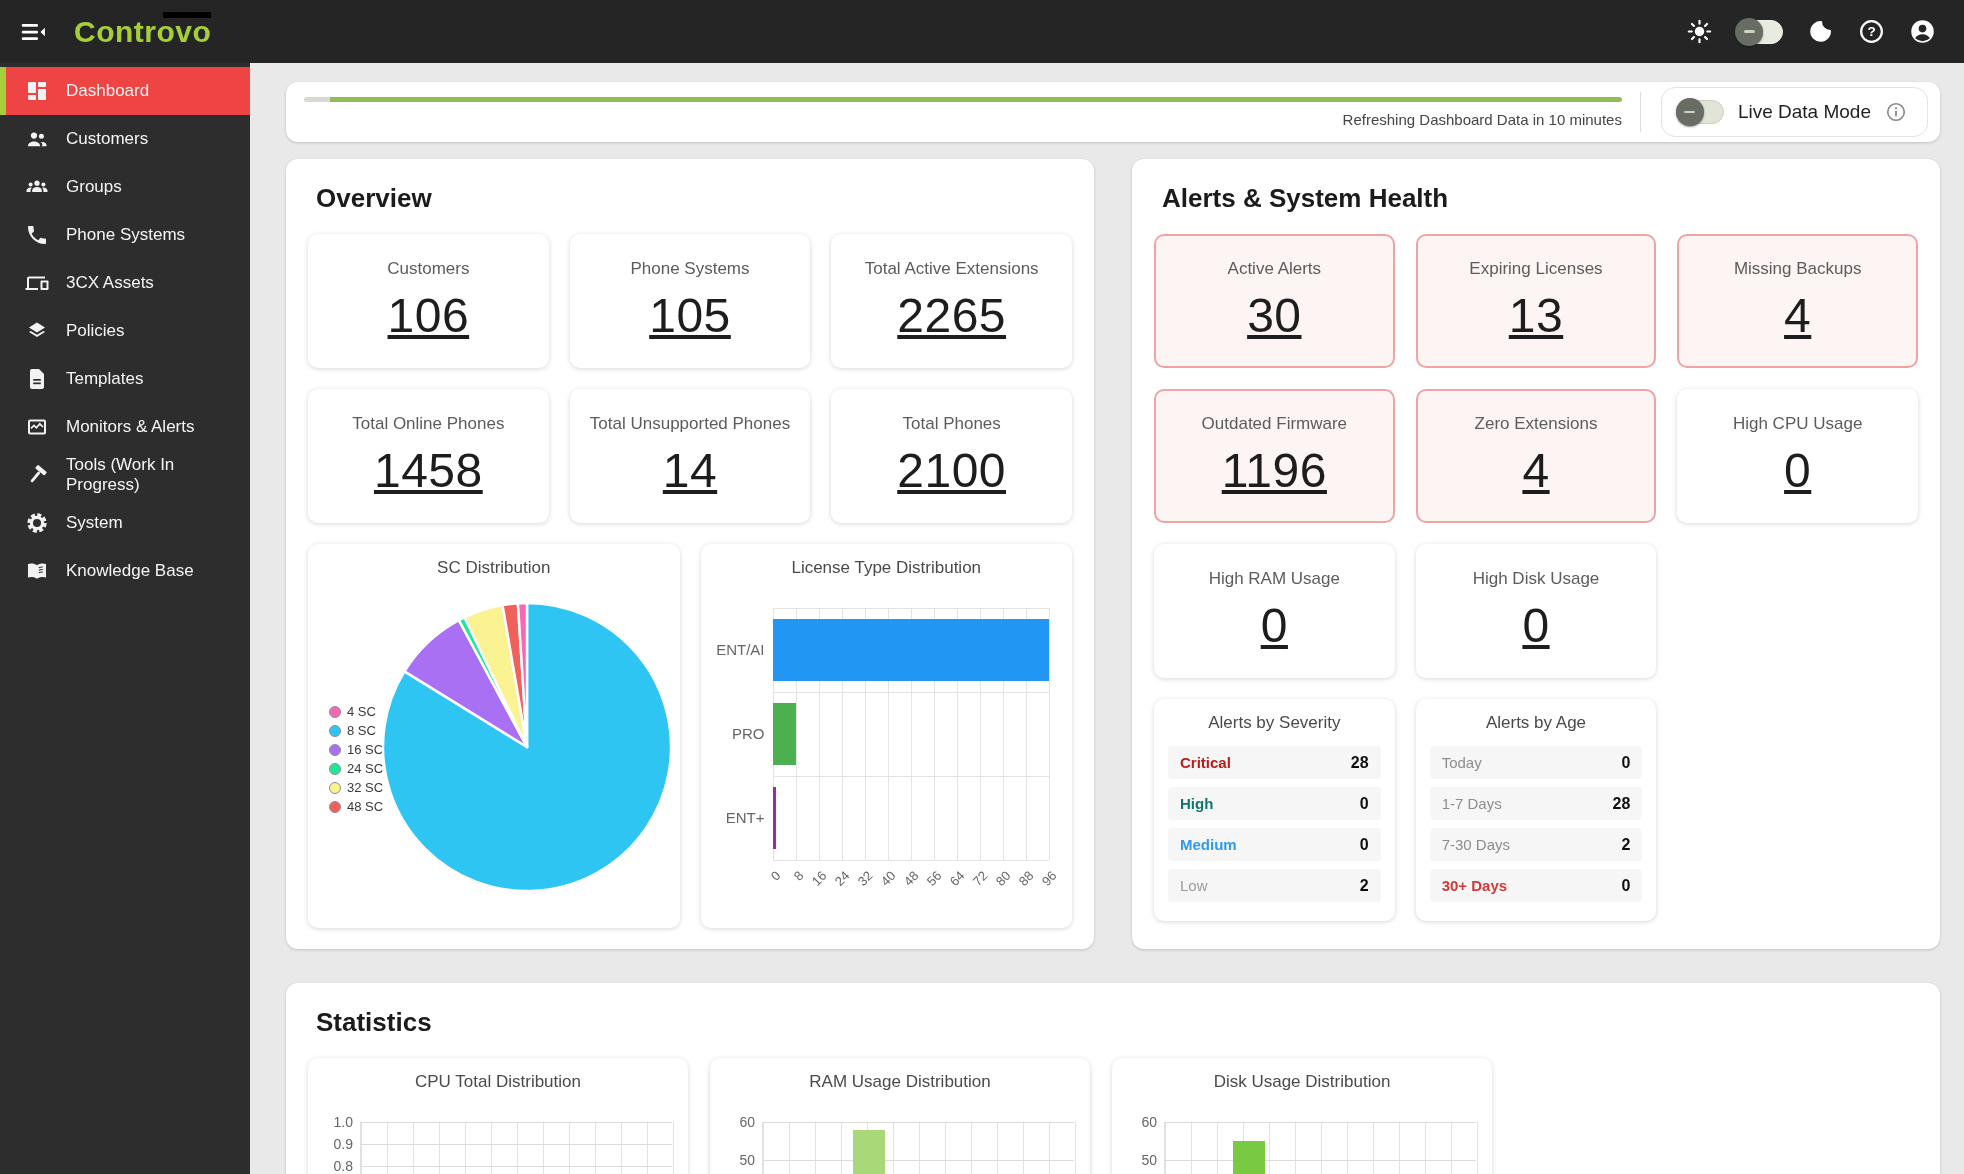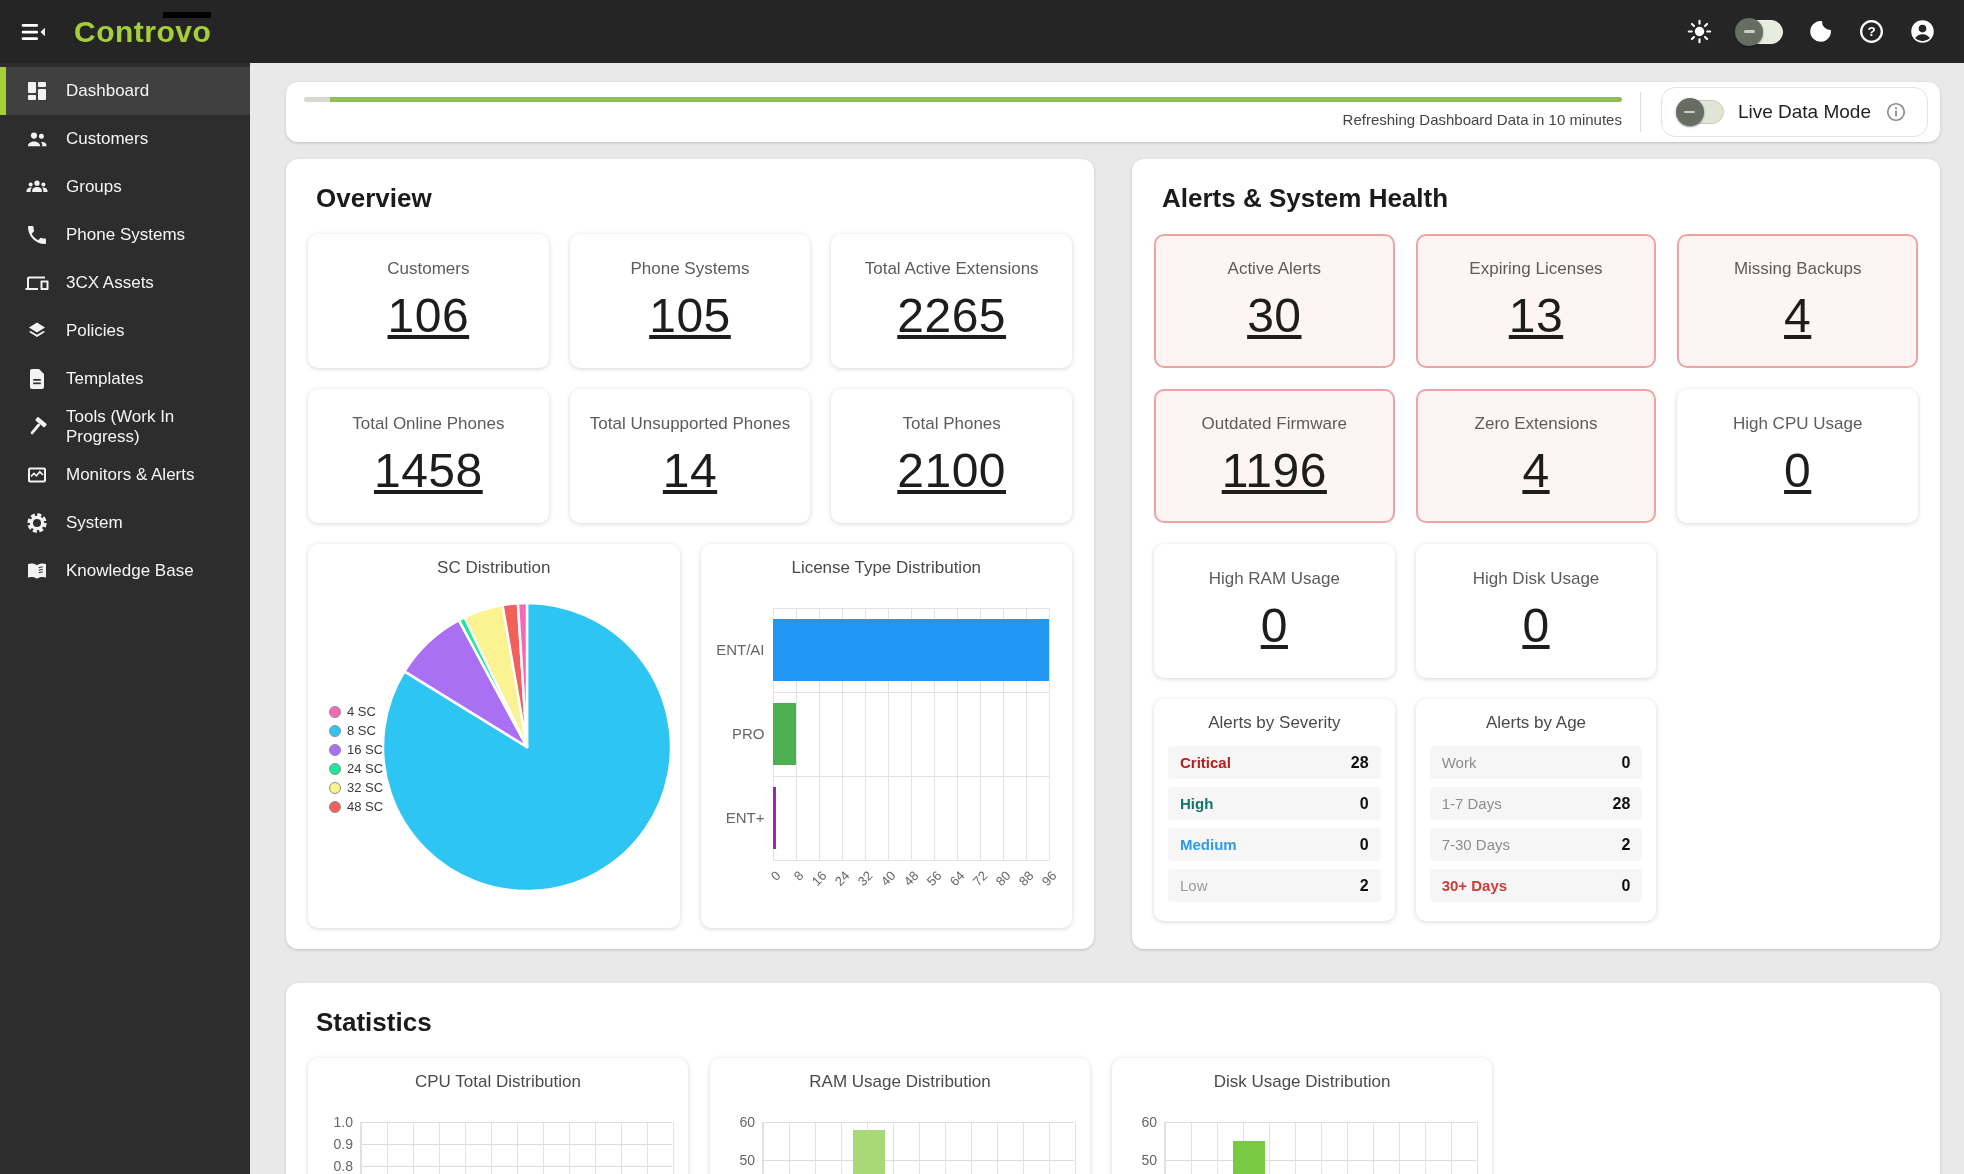--- a/index.html
+++ b/index.html
@@ -23,21 +23,21 @@
     background:#686d64; box-shadow:0 1px 2px rgba(0,0,0,.45);
     display:flex; align-items:center; justify-content:center; }
   .toggle .knob::after { content:""; width:11px; height:2.6px; background:#ccd1c5; border-radius:2px; }
   .toggle.on-dark { background:#e7ebe0; border-color:#f0f0ec; }
 
   
   .sidebar { position:absolute; top:63px; left:0; width:250px; bottom:0;
     background:var(--sidebar-bg,#2d2d2d); padding-top:4px; }
   .nav-item { height:48px; display:flex; align-items:center; padding-left:19px; gap:17px;
     color:#f5f5f5; font-size:17px; border-left:6px solid transparent; cursor:pointer; }
-  .nav-item.active { background:#404040; border-left-color:var(--accent,#a6ce39); }
+  .nav-item.active { background:#ef4444; border-left-color:var(--accent,#a6ce39); }
   .nav-icon { width:24px; height:24px; flex:0 0 auto; }
 
   
   .main { position:absolute; left:250px; top:63px; right:0; bottom:0;
     background:var(--content-bg,#e9e9e9); padding:19px 24px 0 36px; overflow:hidden; }
 
   .refresh-card { height:60px; background:#fff; border-radius:12px;
     box-shadow:0 1px 3px rgba(0,0,0,.18); display:flex; align-items:stretch; }
   .refresh-left { flex:1; padding:15px 18px 0 18px; display:flex; flex-direction:column; }
   .progress { height:5px; border-radius:3px; overflow:hidden; display:flex; }
@@ -185,35 +185,35 @@
     <svg class="nav-icon" viewBox="0 0 24 24">
         <path fill="#f2f2f2" d="M14 2H7a2 2 0 0 0-2 2v16a2 2 0 0 0 2 2h10a2 2 0 0 0 2-2V7l-5-5z"></path>
         <g fill="#2d2d2d">
           <rect x="8.2" y="12" width="7.6" height="1.7"></rect>
           <rect x="8.2" y="15.5" width="7.6" height="1.7"></rect>
         </g>
       </svg>
     <span>Templates</span>
   </div>
   <div class="nav-item">
+    <svg class="nav-icon" viewBox="0 0 24 24">
+        <rect x="3" y="4.5" width="18" height="15" rx="2" fill="#f2f2f2"></rect>
+        <rect x="5" y="6.5" width="14" height="11" fill="#2d2d2d"></rect>
+        <path d="M6 13.4l3-3 2.4 2.4 3.4-4 3.2 3.2" stroke="#f2f2f2" stroke-width="1.7" fill="none"></path>
+      </svg>
+    <span>Monitors &amp; Alerts</span>
+  </div>
+  <div class="nav-item">
     <svg class="nav-icon" viewBox="0 0 24 24" fill="#f2f2f2">
         <g transform="rotate(40 12 12)">
           <rect x="6" y="3.5" width="12" height="4.4" rx="1"></rect>
           <rect x="10.6" y="8" width="2.8" height="13" rx="1.4"></rect>
         </g>
       </svg>
     <span>Tools (Work In Progress)</span>
-  </div>
-  <div class="nav-item">
-    <svg class="nav-icon" viewBox="0 0 24 24">
-        <rect x="3" y="4.5" width="18" height="15" rx="2" fill="#f2f2f2"></rect>
-        <rect x="5" y="6.5" width="14" height="11" fill="#2d2d2d"></rect>
-        <path d="M6 13.4l3-3 2.4 2.4 3.4-4 3.2 3.2" stroke="#f2f2f2" stroke-width="1.7" fill="none"></path>
-      </svg>
-    <span>Monitors &amp; Alerts</span>
   </div>
   <div class="nav-item">
     <svg class="nav-icon" viewBox="0 0 24 24">
         <circle cx="12" cy="12" r="8" fill="none" stroke="#f2f2f2" stroke-width="3.4" stroke-dasharray="4 2.28"></circle>
         <circle cx="12" cy="12" r="5.6" fill="none" stroke="#f2f2f2" stroke-width="3.2"></circle>
       </svg>
     <span>System</span>
   </div>
   <div class="nav-item">
     <svg class="nav-icon" viewBox="0 0 24 24">
@@ -419,21 +419,21 @@
             <div class="lrow">
                 <span style="color: rgb(155, 155, 155);">Low</span>
                 <b>2</b>
               </div>
           </div>
         </div>
         <div class="chart-card" style="grid-column:2; height:222px; padding:14px 14px 0 14px;">
           <div class="chart-title">Alerts by Age</div>
           <div style="margin-top:13px;">
             <div class="lrow">
-                <span style="color: rgb(141, 141, 141);">Work</span>
+                <span style="color: rgb(141, 141, 141);">Today</span>
                 <b>0</b>
               </div>
             <div class="lrow">
                 <span style="color: rgb(141, 141, 141);">1-7 Days</span>
                 <b>28</b>
               </div>
             <div class="lrow">
                 <span style="color: rgb(141, 141, 141);">7-30 Days</span>
                 <b>2</b>
               </div>

